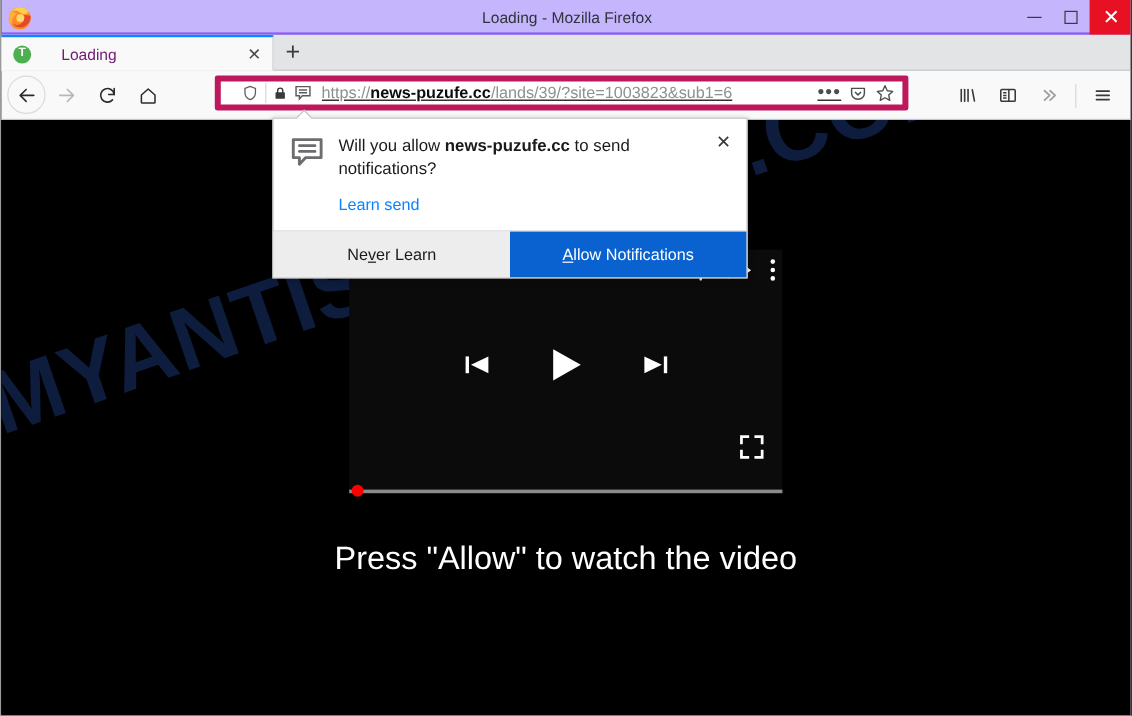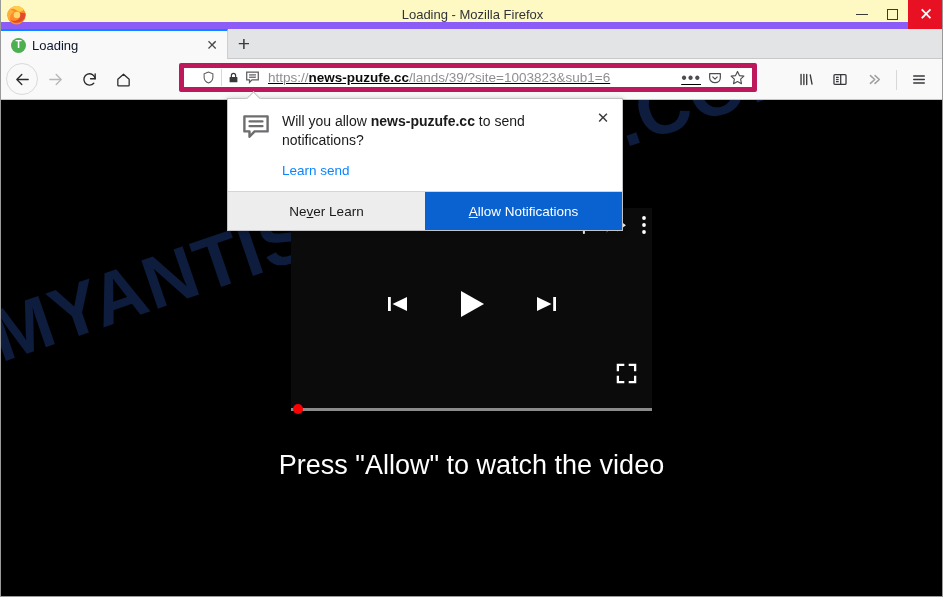--- a/index.html
+++ b/index.html
@@ -16,22 +16,22 @@
     background: #000;
     border: 1px solid #9a9a9a;
     border-top: none;
     overflow: hidden;
   }
 
   
   .titlebar {
     position: absolute; top: 0; left: 0;
     width: 943px; height: 29px;
-    background: #fef9c3;
-    border-bottom: 7px solid #8b5cf6;
+    background: #c4b5fd;
+    border-bottom: 2px solid #8b5cf6;
     display: flex; align-items: center;
   }
   .ff-logo {
     position: absolute; left: 4px; top: 3px;
     width: 23px; height: 23px;
   }
   .title-text {
     position: absolute; left: 0; top: 0;
     width: 943px; height: 29px;
     line-height: 29px;
@@ -69,22 +69,22 @@
   }
   .tab-favicon {
     width: 15px; height: 15px; border-radius: 50%;
     background: #4caf50;
     flex: 0 0 auto;
     display: flex; align-items: center; justify-content: center;
     color: #fff; font-size: 10px; font-weight: bold;
     line-height: 1;
   }
   .tab-label {
-    margin-left: 6px;
-    font-size: 13px; color: #0f172a;
+    margin-left: 25px;
+    font-size: 13px; color: #701a75;
     flex: 1 1 auto;
     white-space: nowrap; overflow: hidden; text-overflow: ellipsis;
   }
   .tab-close {
     width: 18px; height: 18px;
     display: flex; align-items: center; justify-content: center;
     font-size: 14px; color: #4a4a4d; font-weight: 300;
     flex: 0 0 auto;
   }
   .newtab {

